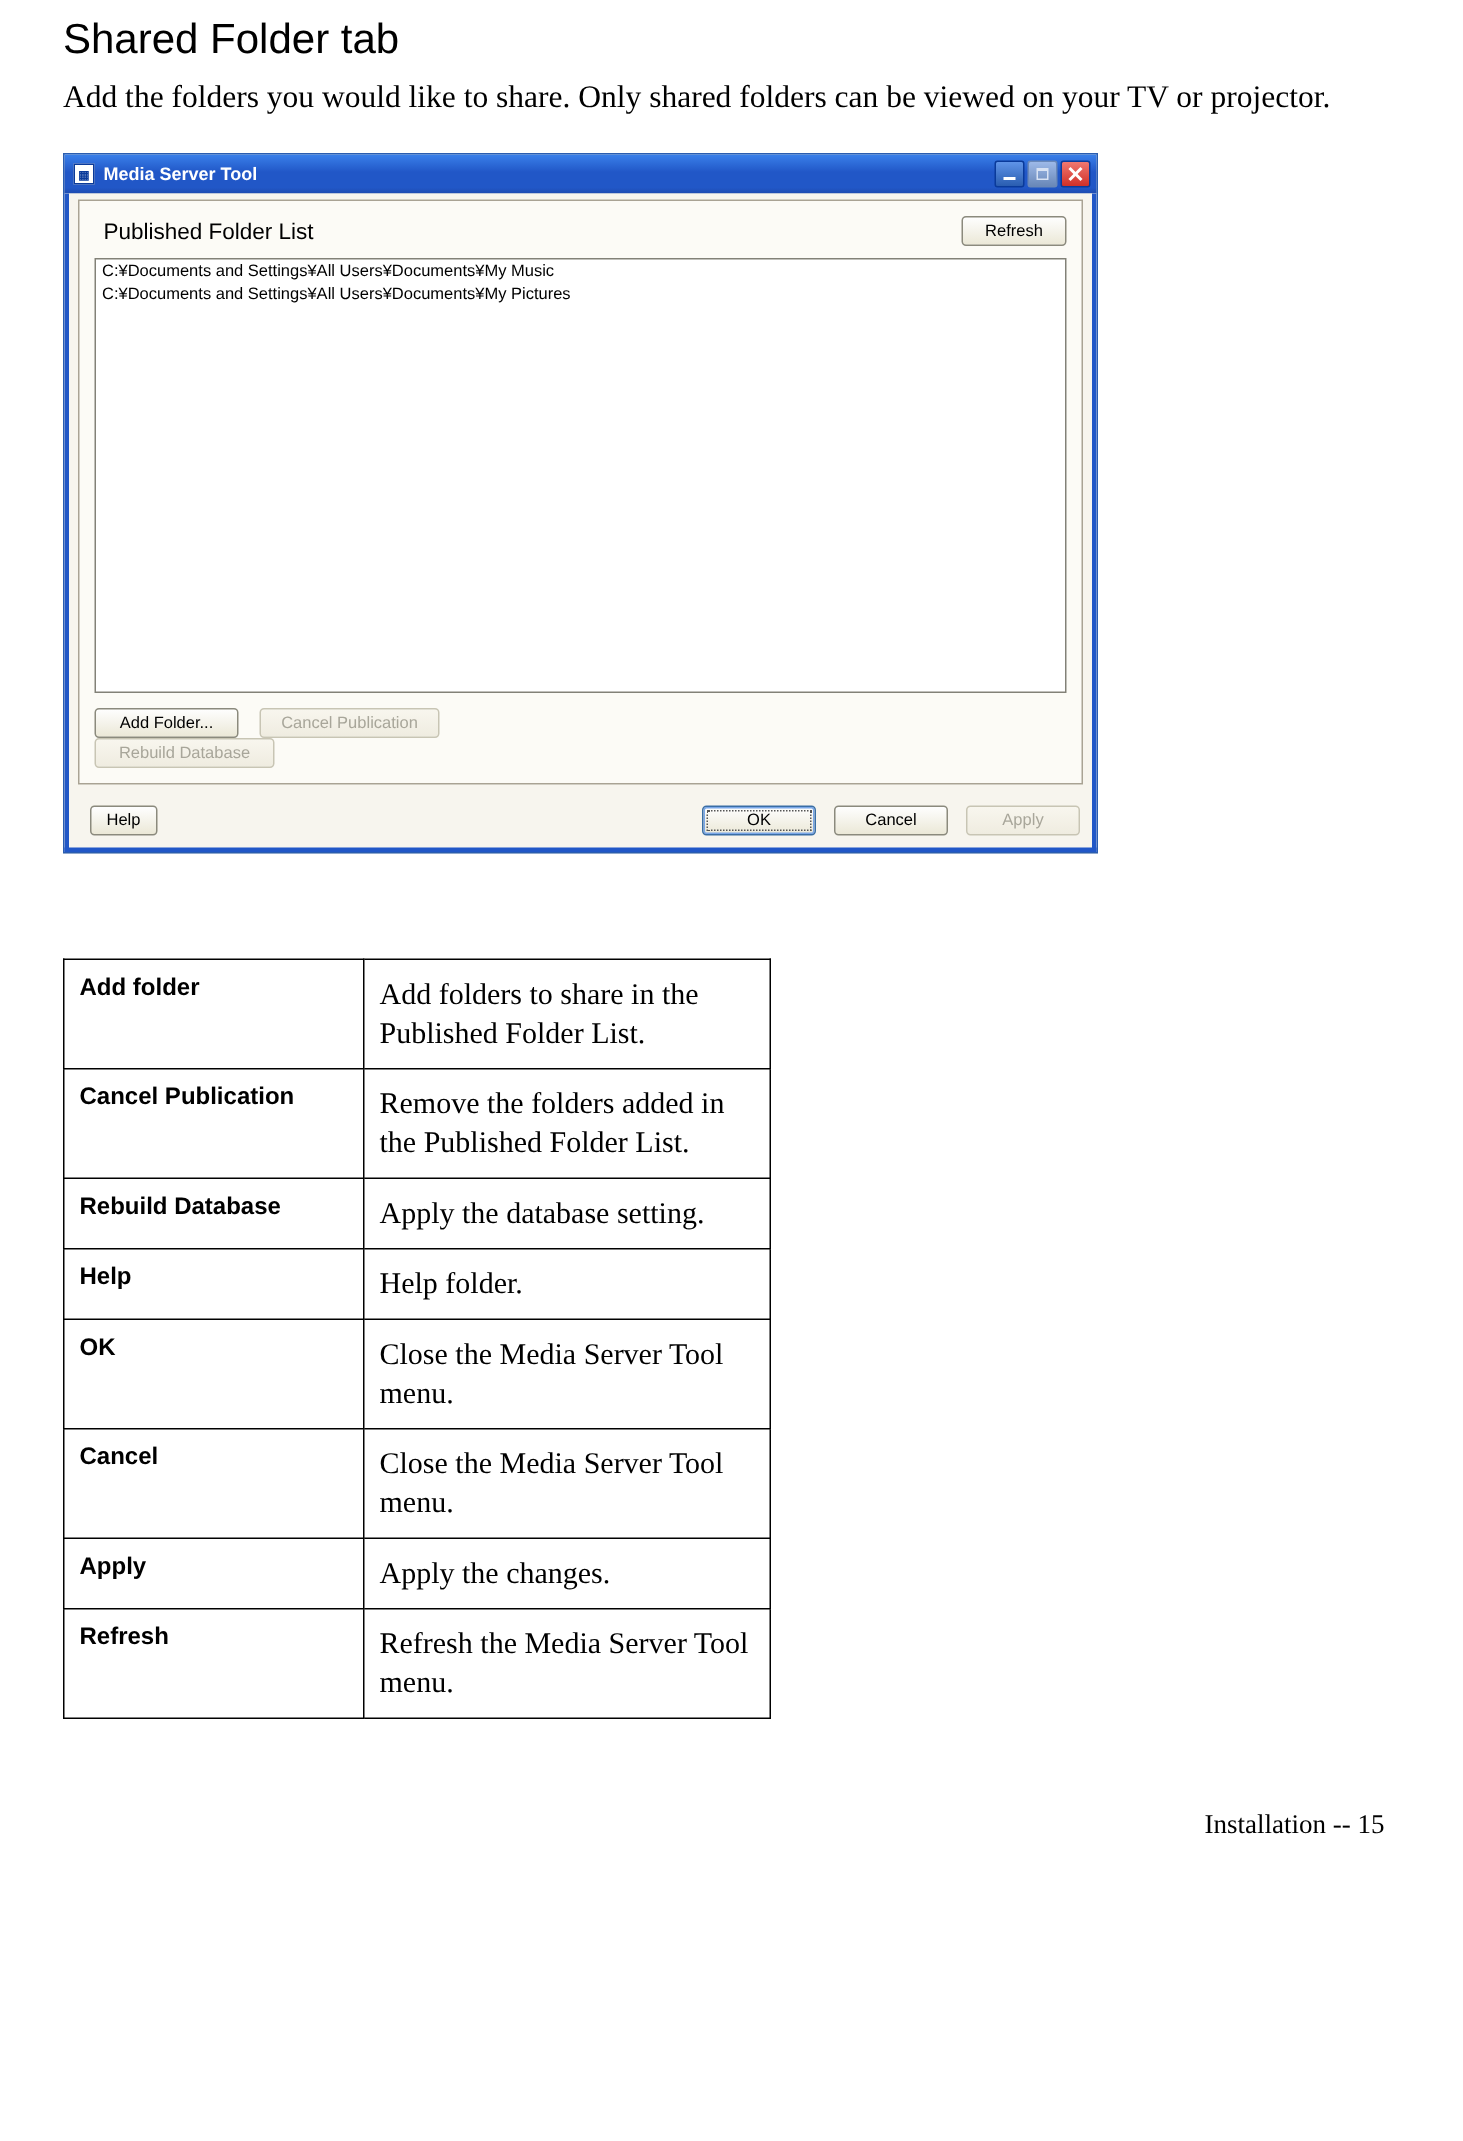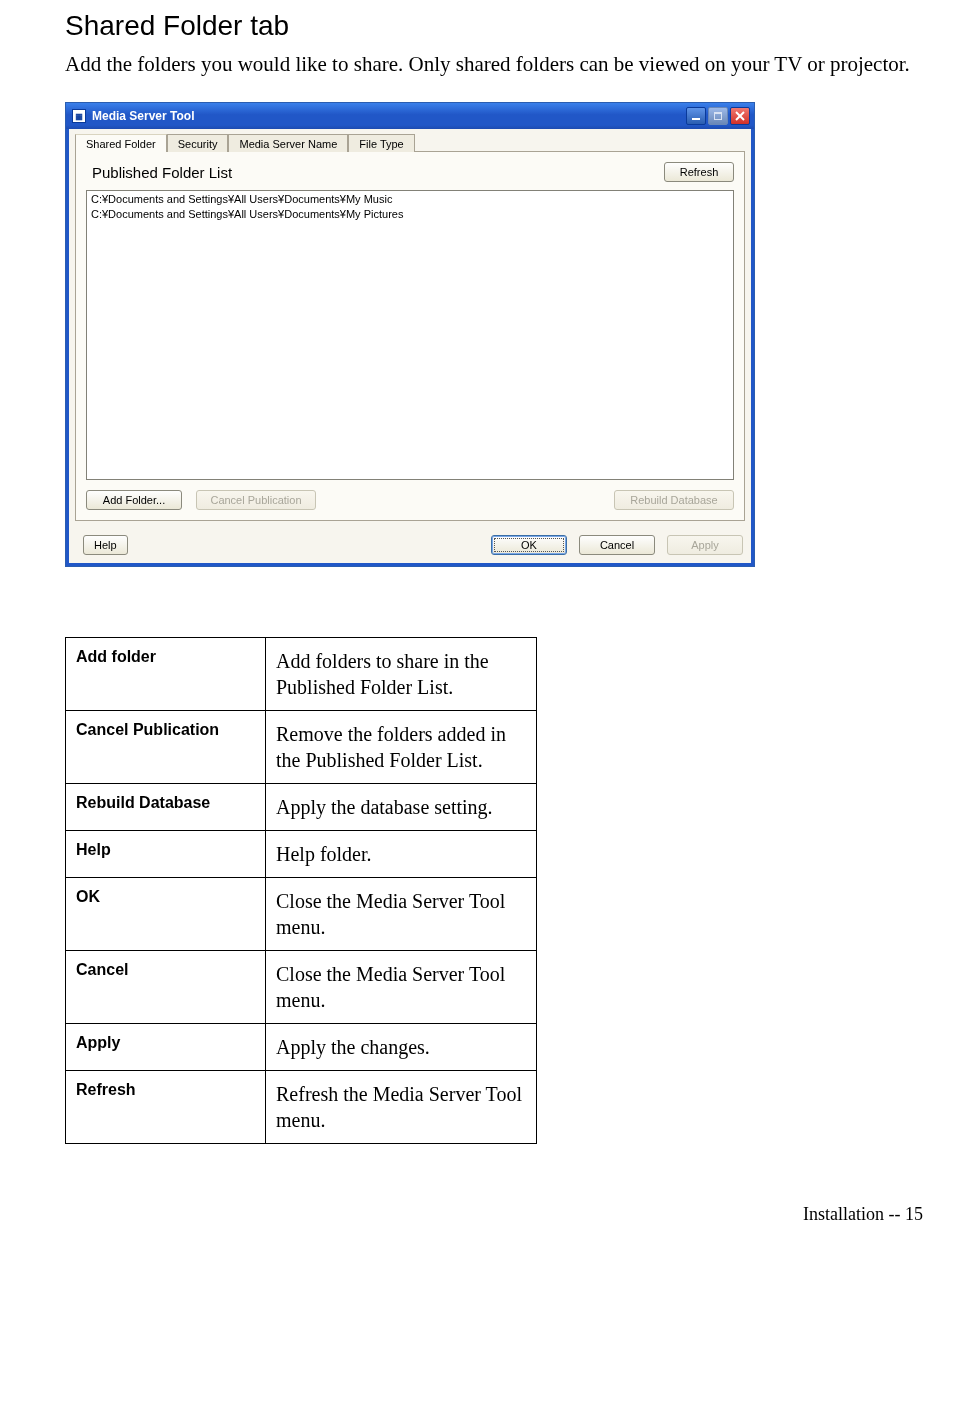--- a/index.html
+++ b/index.html
@@ -6,21 +6,20 @@
   body {
     margin: 0;
     padding: 0;
     font-family: "Times New Roman", Times, serif;
     background: #fff;
     color: #000;
     width: 975px;
   }
   .page {
     padding: 0 42px;
-    margin-left: 23px;
   }
   .doc-heading {
     font-family: Arial, Helvetica, sans-serif;
     font-size: 28px;
     font-weight: 400;
     margin: 10px 0 8px 0;
   }
   .doc-intro {
     font-size: 21px;
     line-height: 1.35;
@@ -115,21 +114,21 @@
     border:1px solid #828177;
     background:#fff;
     height: 290px;
     padding: 1px 4px;
     font-size:11px;
     line-height:1.3;
     color:#000;
     overflow:hidden;
   }
   .btn-row {
-    display:flex; justify-content:space-between; margin-top:10px;
+    display:flex; justify-content:space-between; margin-top:10px;flex-direction:column;
   }
   .btn-row .left { display:flex; gap:14px; }
   .btn-row .right { display:flex; }
   .footer-row {
     display:flex; justify-content:space-between; align-items:center;
     margin-top: 14px;
     padding: 0 2px;
   }
   .footer-row .right { display:flex; gap:12px; }
   .footer-row .xp-btn { min-width: 76px; }
@@ -190,26 +189,20 @@
           </div>
         <div class="win-btn close">
           <svg width="10" height="10" viewBox="0 0 10 10">
               <line x1="1" y1="1" x2="9" y2="9"></line>
               <line x1="9" y1="1" x2="1" y2="9"></line>
             </svg>
         </div>
       </div>
     </div>
     <div class="client">
-      <div class="tabs-row">
-        <div class="tab active">Shared Folder</div>
-        <div class="tab">Security</div>
-        <div class="tab">Media Server Name</div>
-        <div class="tab">File Type</div>
-      </div>
       <div class="tab-body">
         <div class="row-top">
           <span class="pfl-label">Published Folder List</span>
           <span class="xp-btn">Refresh</span>
         </div>
         <div class="listbox">
           <div>C:¥Documents and Settings¥All Users¥Documents¥My Music</div>
           <div>C:¥Documents and Settings¥All Users¥Documents¥My Pictures</div>
         </div>
         <div class="btn-row">

